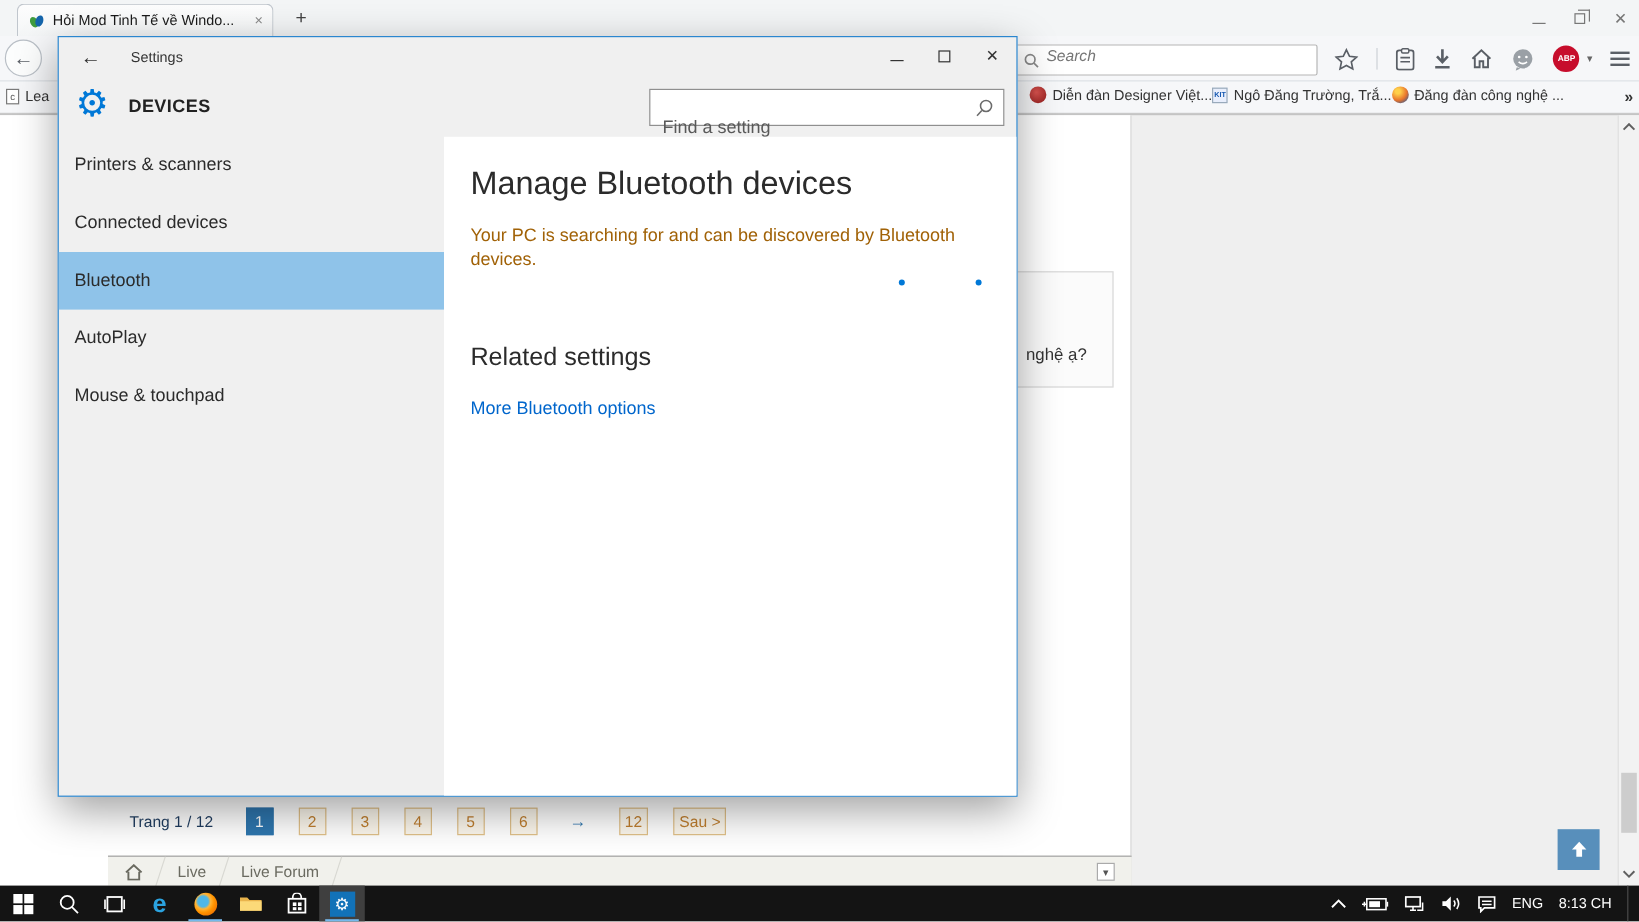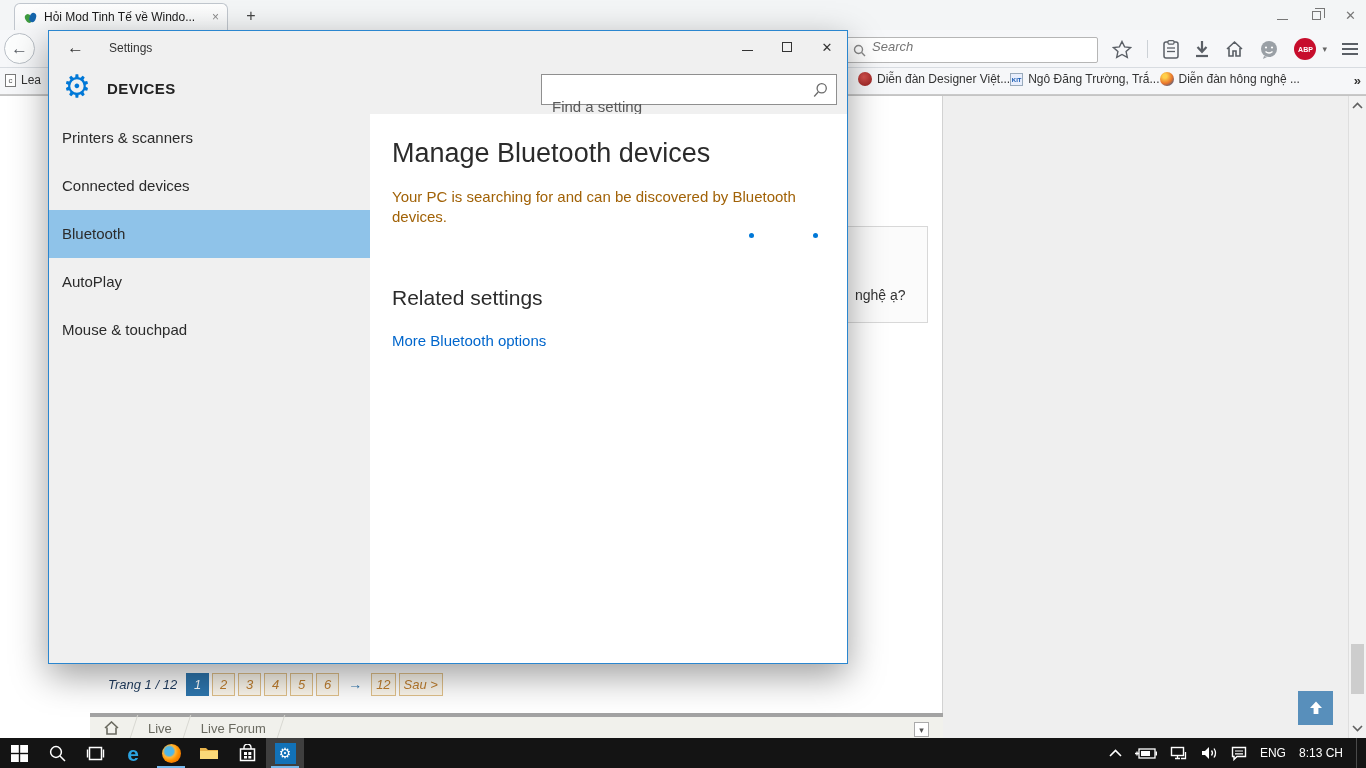--- a/index.html
+++ b/index.html
@@ -58,28 +58,28 @@
 
   
   .page { position:absolute; left:0; top:95px; right:0; bottom:0; background:#efefef;
     border-top:1px solid #c4c4c4; }
   .white-col { position:absolute; left:0; top:0; width:943px; height:100%; background:#fff;
     border-right:1px solid #d2d2d2; }
   .quote-box { position:absolute; left:818px; top:130px; width:110px; height:97px;
     border:1px solid #d8d8d8; background:#fbfbfb; }
   .quote-text { position:absolute; left:36px; top:60px; font-size:14px; color:#333; white-space:nowrap; }
   .pag-row { position:absolute; left:90px; top:573px; width:853px; height:30px; display:flex;
-    align-items:center; gap:3px; padding-left:18px;font-style:italic; }
+    align-items:center; gap:21px; padding-left:18px; }
   .pag-label { font-size:13px; color:#1f3c5f; margin-right:6px; }
   .pbtn { min-width:23px; height:23px; padding:0 4px; display:inline-flex; align-items:center;
     justify-content:center; font-size:13px; border:1px solid #e0c089; background:#fcf7ec; color:#bf7e2e; }
   .pbtn.active { background:#2e76ae; border-color:#2e76ae; color:#fff; }
   .pag-arrow { color:#2e76ae; font-size:14px; margin:0 6px; }
   .crumb-bar { position:absolute; left:90px; top:617px; width:853px; height:26px; background:#f1f1ec;
-    border-top:4px solid #a3a3a3; display:flex; align-items:center; padding-left:14px; color:#6a6a60;
+    border-top:1px solid #a3a3a3; display:flex; align-items:center; padding-left:14px; color:#6a6a60;
     font-size:13px; }
   .crumb-sep { width:1px; height:26px; background:#d8d8d2; transform:skewX(-18deg); margin:0 14px; }
   .crumb-toggle { position:absolute; right:14px; top:5px; width:15px; height:15px; border:1px solid #aaa;
     background:#fff; font-size:9px; color:#555; text-align:center; line-height:14px; }
   .pscroll { position:absolute; right:0; top:0; width:18px; height:100%; background:#f2f2f2;
     border-left:1px solid #dedede; }
   .pscroll .thumb { position:absolute; left:2px; top:548px; width:13px; height:50px; background:#cdcdcd; }
   .pscroll .up { position:absolute; left:3px; top:6px; }
   .pscroll .dn { position:absolute; left:3px; bottom:6px; }
   .scrolltop { position:absolute; left:1298px; top:595px; width:35px; height:34px; background:#588fbb;
@@ -209,21 +209,21 @@
       <div class="bm-item">
         <span class="bm-ic1"></span>
         <span>Diễn đàn Designer Việt...</span>
       </div>
       <div class="bm-item">
         <span class="bm-ic2">KIT</span>
         <span>Ngô Đăng Trường, Trắ...</span>
       </div>
       <div class="bm-item">
         <span class="bm-ic3"></span>
-        <span>Diễn đàn hông nghệ ...</span>
+        <span>Đăng đàn công nghệ ...</span>
       </div>
     </div>
     <div class="bm-overflow">»</div>
   </div>
 
   <div class="page">
     <div class="white-col">
       <div class="quote-box">
         <span class="quote-text">nghệ ạ?</span>
       </div>

